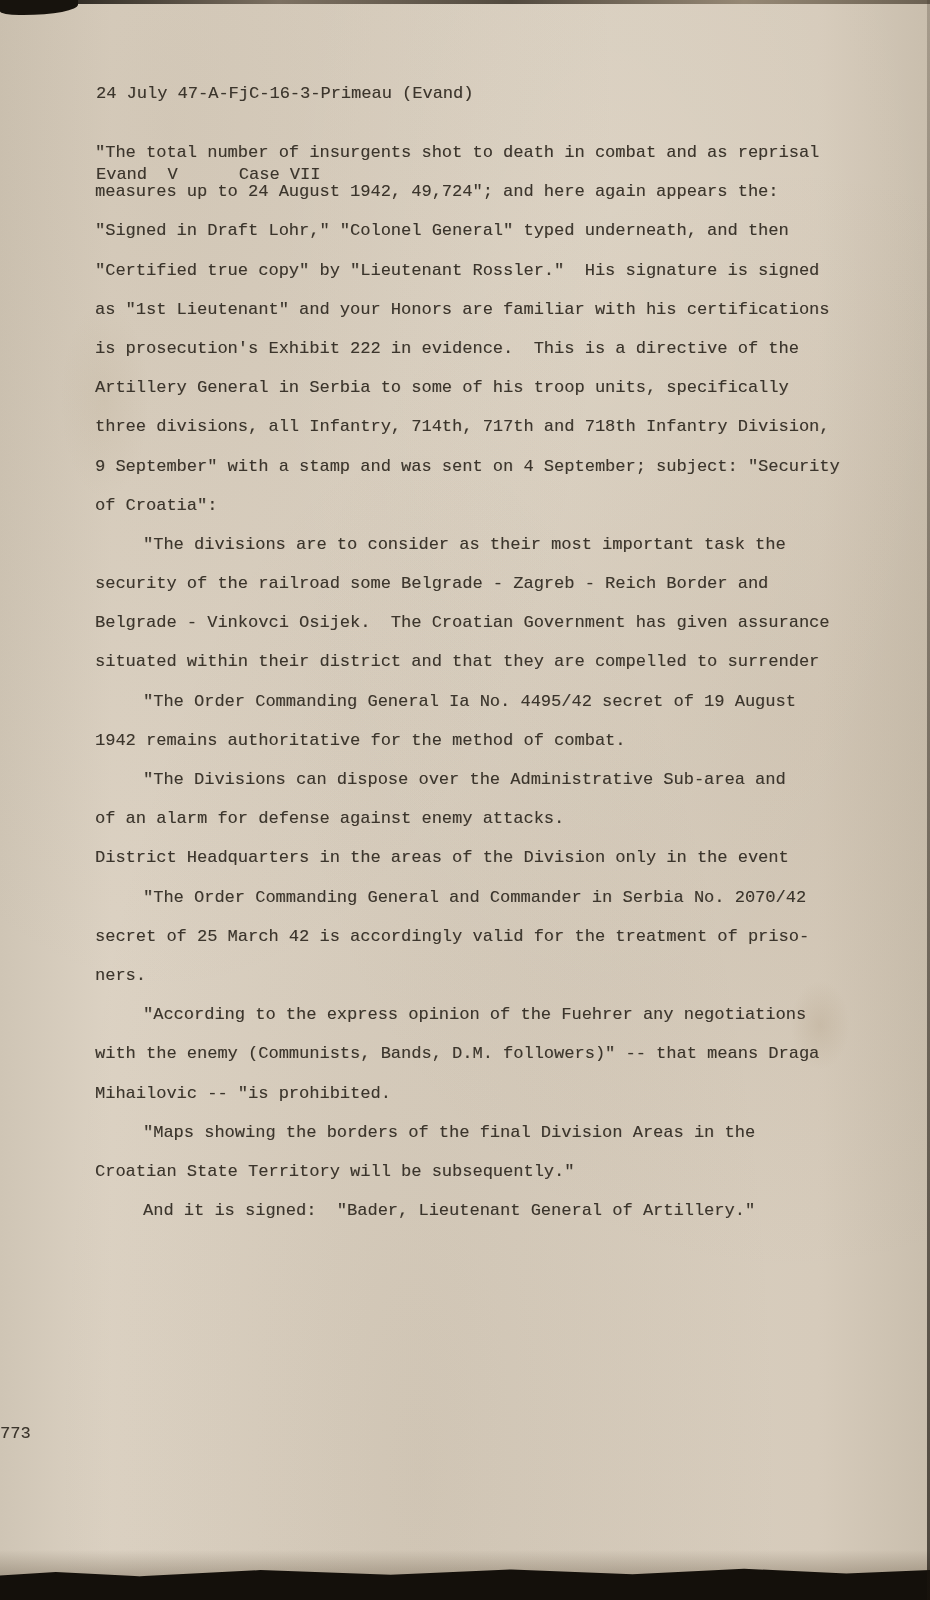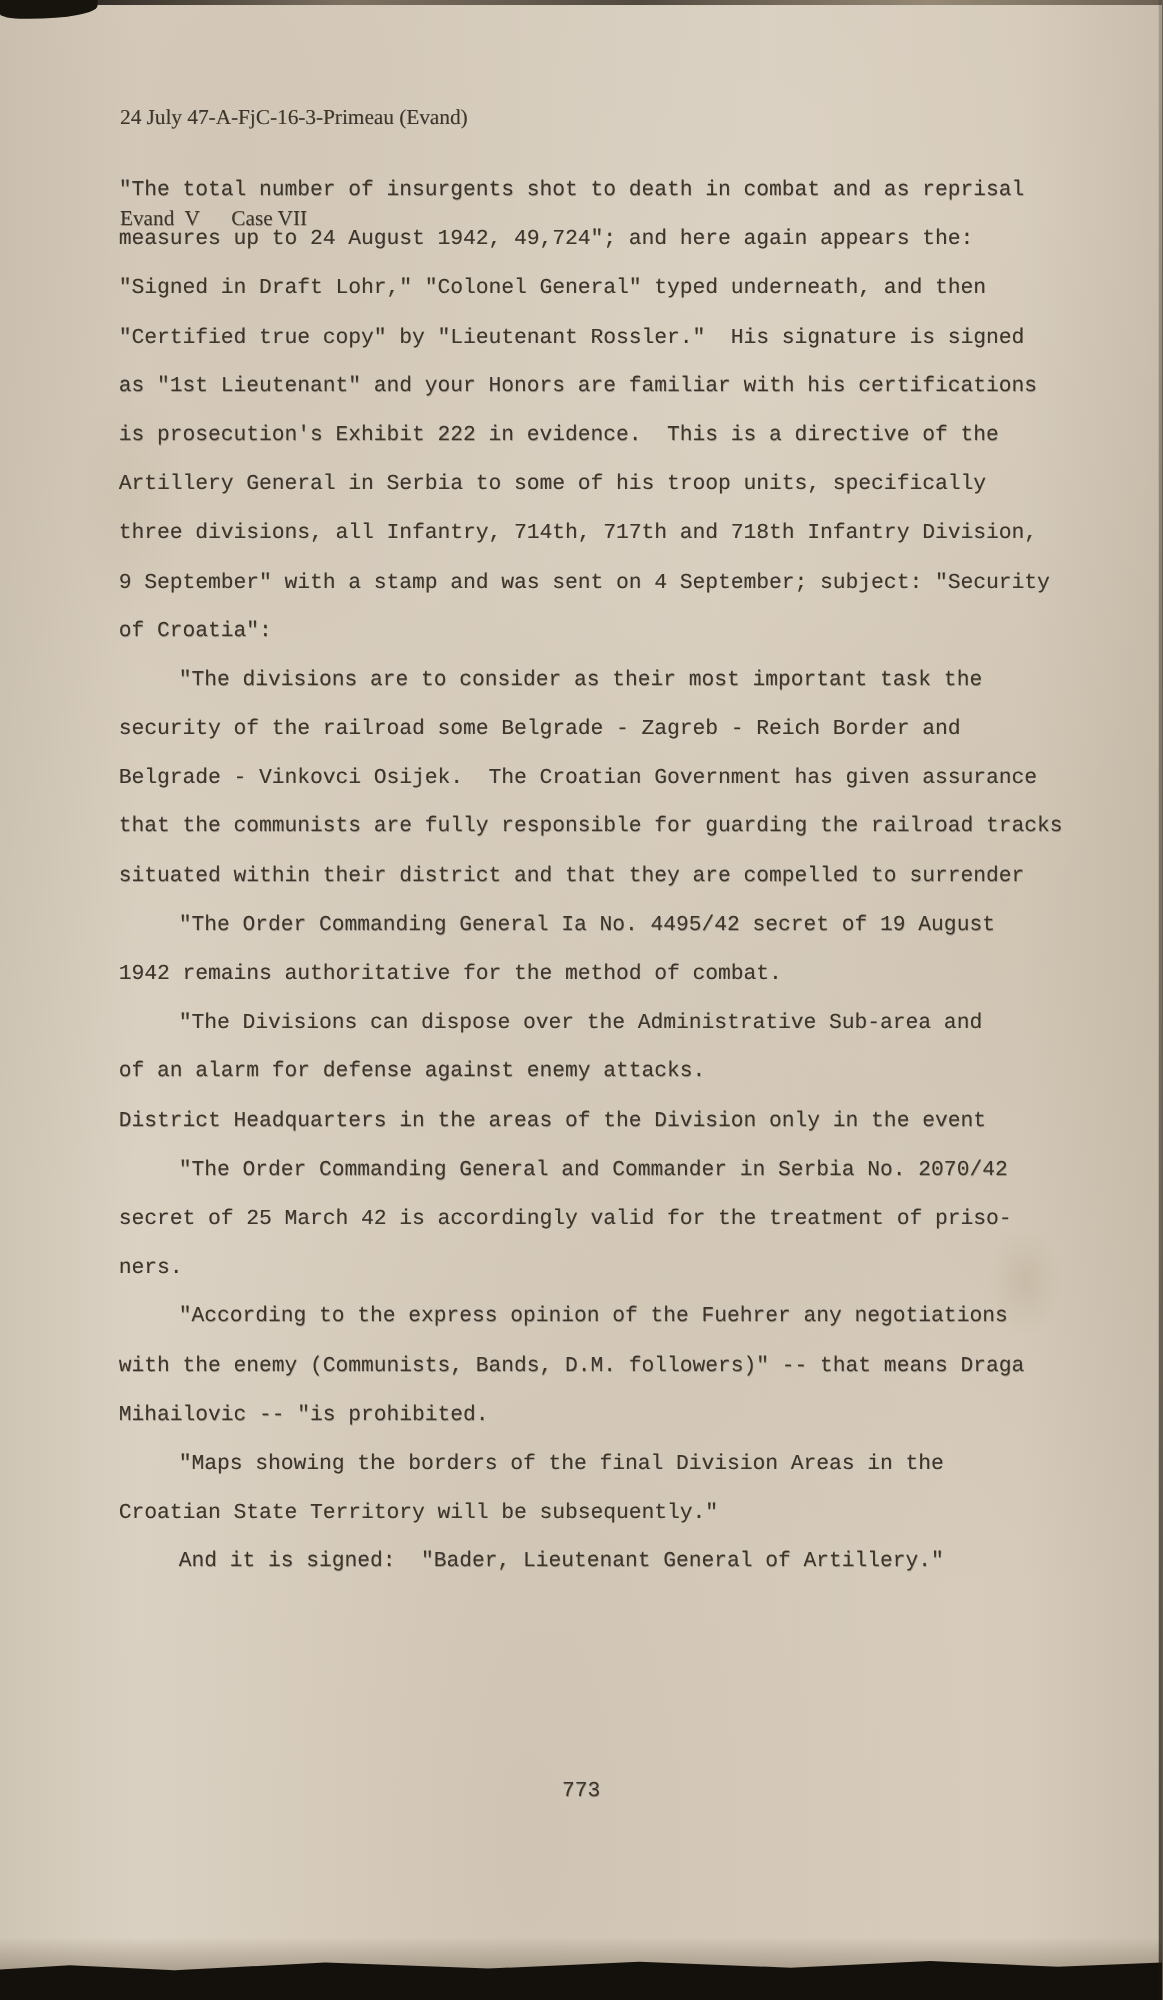--- a/index.html
+++ b/index.html
@@ -47,32 +47,31 @@
   }
   .stain-b {
     position: absolute; top: 300px; left: 60px; width: 90px; height: 200px;
     background: radial-gradient(ellipse, rgba(150,130,95,0.10), transparent 70%);
   }
   
   .header {
     position: absolute; left: 96px; top: 26px;
     font-size: 17px; line-height: 27px; white-space: pre;
     text-shadow: 0.4px 0.4px 0.4px rgba(59,53,44,0.35);
-    font-family: Liberation Serif, serif;
   }
   .doc-body {
     position: absolute; left: 95px; top: 133px; width: 780px;
     font-size: 17px;
     text-shadow: 0.4px 0.4px 0.4px rgba(59,53,44,0.35);
   }
   .line { line-height: 39.2px; height: 39.2px; white-space: pre; }
   .line.indent { padding-left: 48px; }
   .page-number {
     position: absolute; top: 1424px; left: 0; width: 930px;
-    text-align: center; font-size: 17px;
+    font-size: 17px;
     text-shadow: 0.4px 0.4px 0.4px rgba(59,53,44,0.35);
   }
 </style>
 </head>
 <body>
 
 <div class="page">
 
   <div class="edge-top"></div>
   <div class="corner-blob-tl"></div>
@@ -91,21 +90,20 @@
       <div class="line">"Certified true copy" by "Lieutenant Rossler."  His signature is signed</div>
       <div class="line">as "1st Lieutenant" and your Honors are familiar with his certifications</div>
       <div class="line">is prosecution's Exhibit 222 in evidence.  This is a directive of the</div>
       <div class="line">Artillery General in Serbia to some of his troop units, specifically</div>
       <div class="line">three divisions, all Infantry, 714th, 717th and 718th Infantry Division,</div>
       <div class="line">9 September" with a stamp and was sent on 4 September; subject: "Security</div>
       <div class="line">of Croatia":</div>
       <div class="line indent">"The divisions are to consider as their most important task the</div>
       <div class="line">security of the railroad some Belgrade - Zagreb - Reich Border and</div>
       <div class="line">Belgrade - Vinkovci Osijek.  The Croatian Government has given assurance</div>
-      <div class="line">that the communists are fully responsible for guarding the railroad tracks</div>
       <div class="line">situated within their district and that they are compelled to surrender</div>
       <div class="line indent">"The Order Commanding General Ia No. 4495/42 secret of 19 August</div>
       <div class="line">1942 remains authoritative for the method of combat.</div>
       <div class="line indent">"The Divisions can dispose over the Administrative Sub-area and</div>
       <div class="line">of an alarm for defense against enemy attacks.</div>
       <div class="line">District Headquarters in the areas of the Division only in the event</div>
       <div class="line indent">"The Order Commanding General and Commander in Serbia No. 2070/42</div>
       <div class="line">secret of 25 March 42 is accordingly valid for the treatment of priso-</div>
       <div class="line">ners.</div>
       <div class="line indent">"According to the express opinion of the Fuehrer any negotiations</div>

